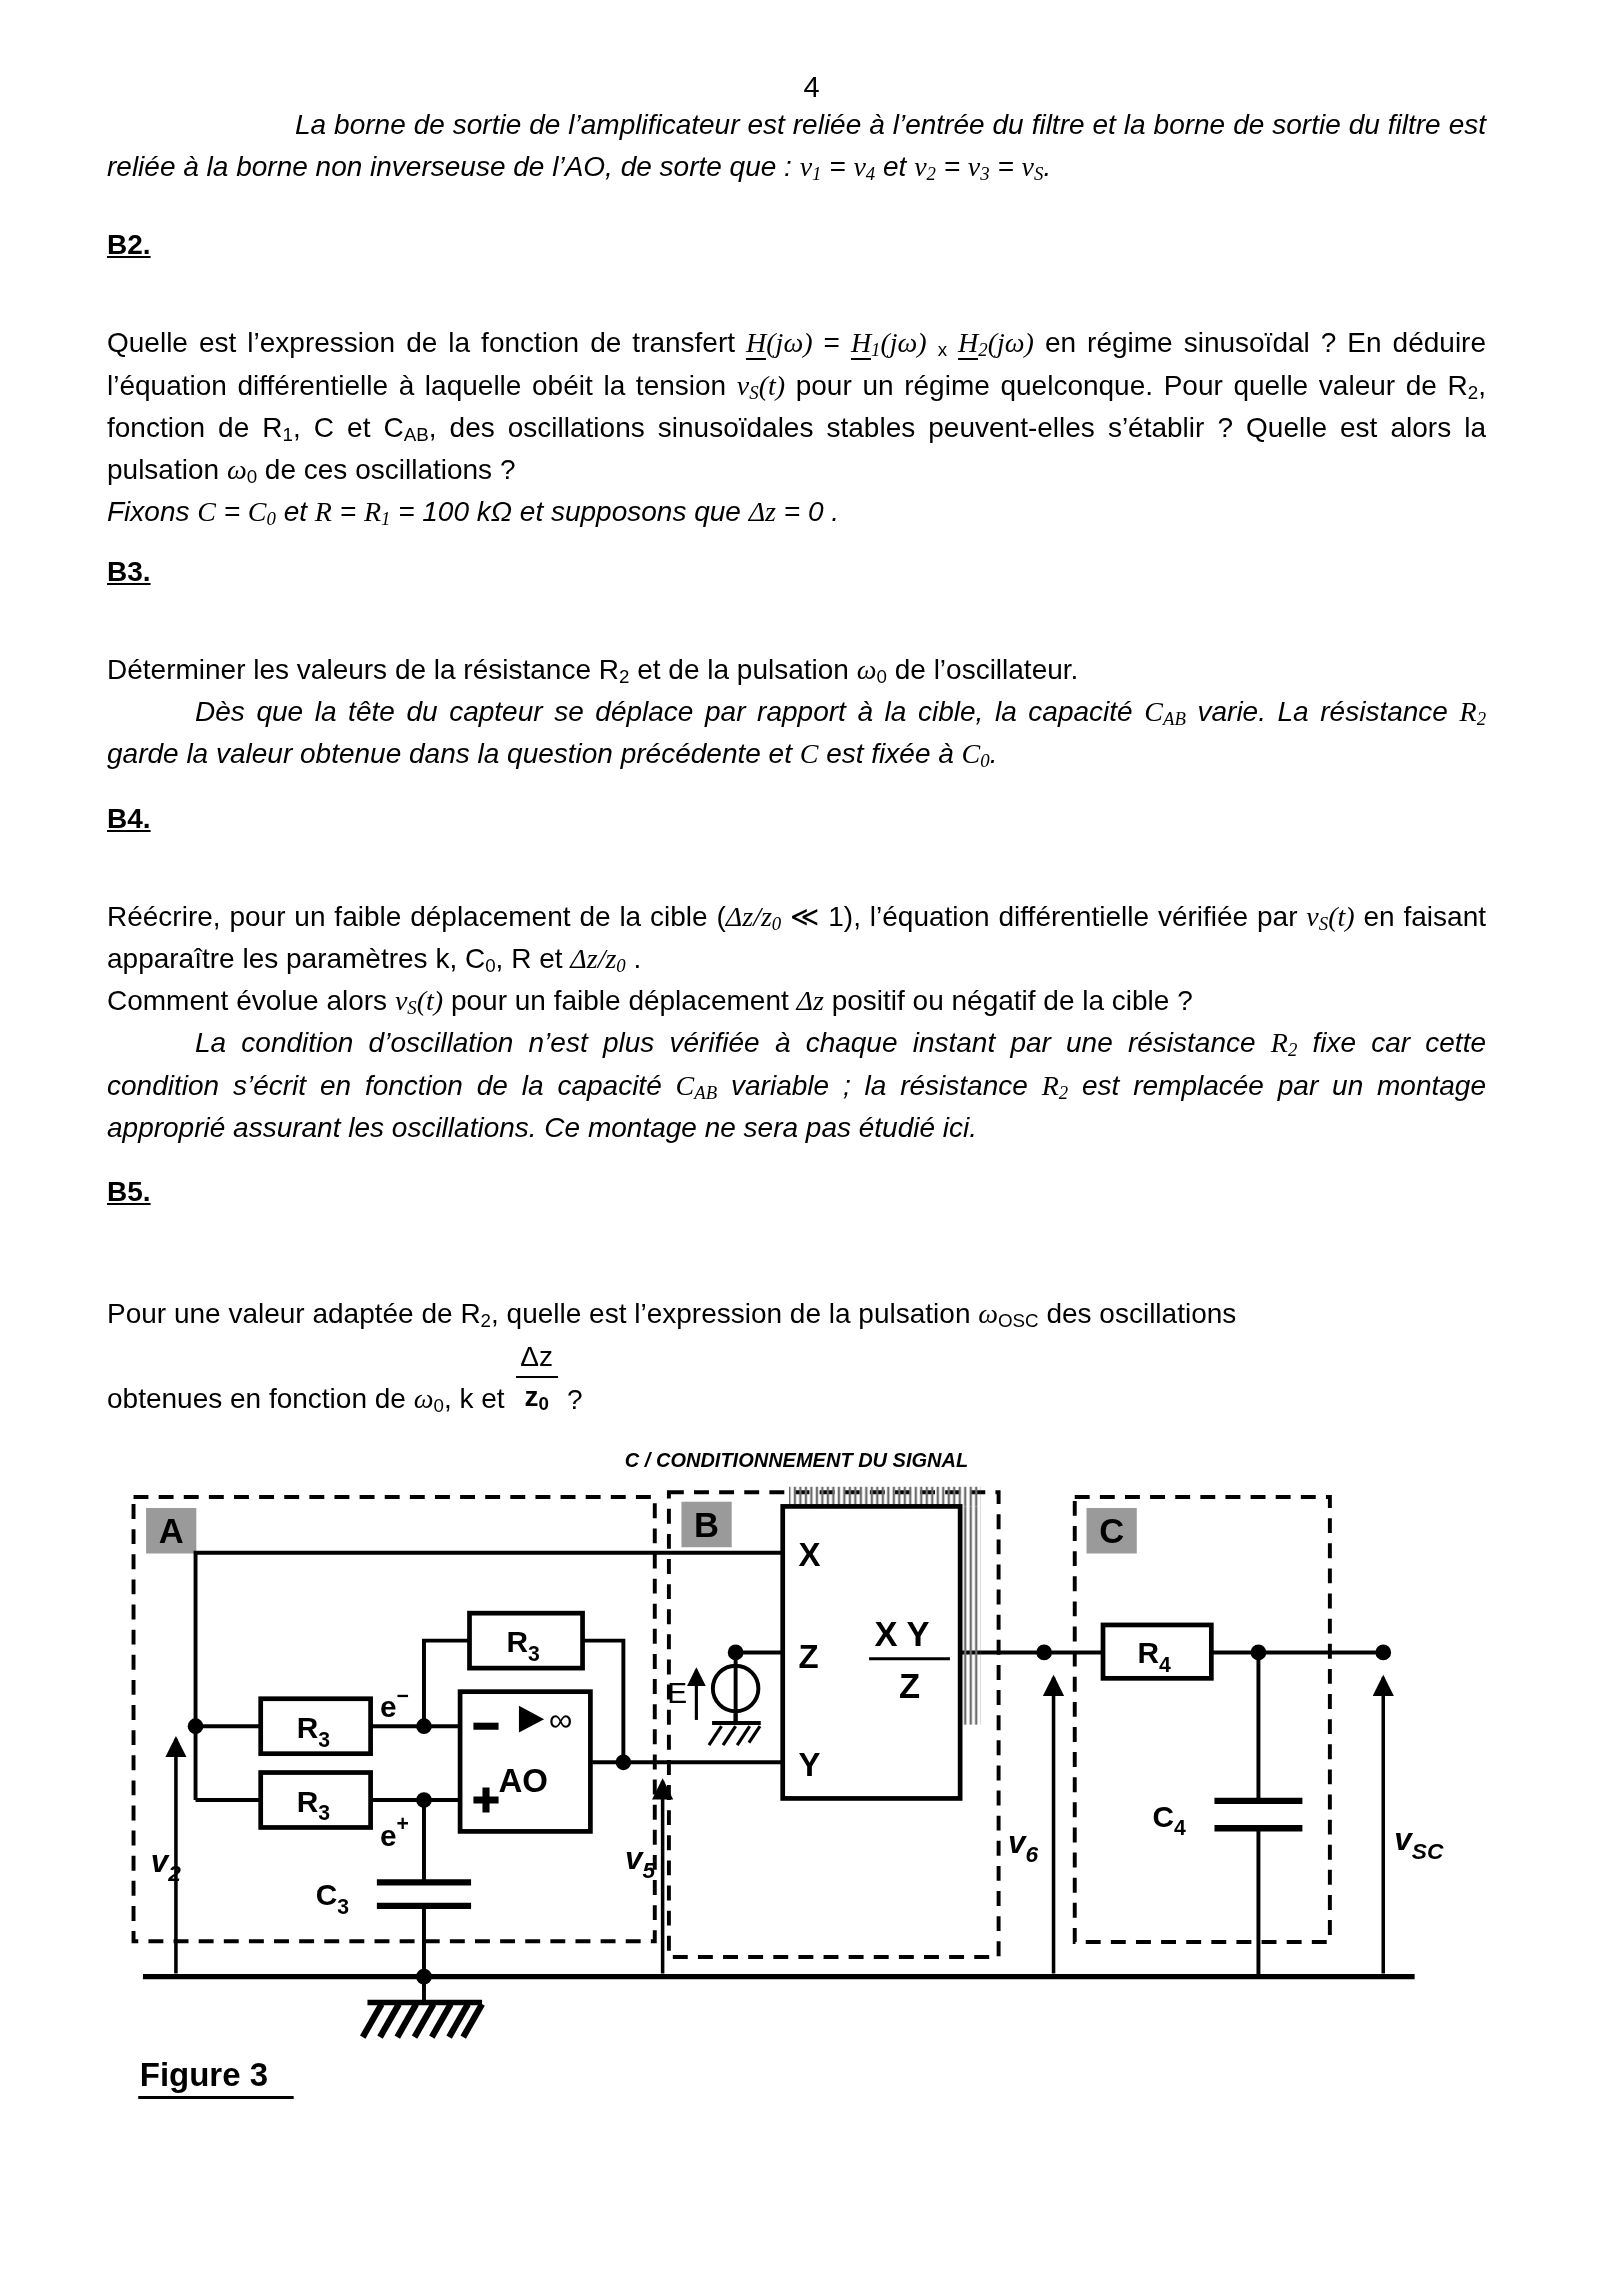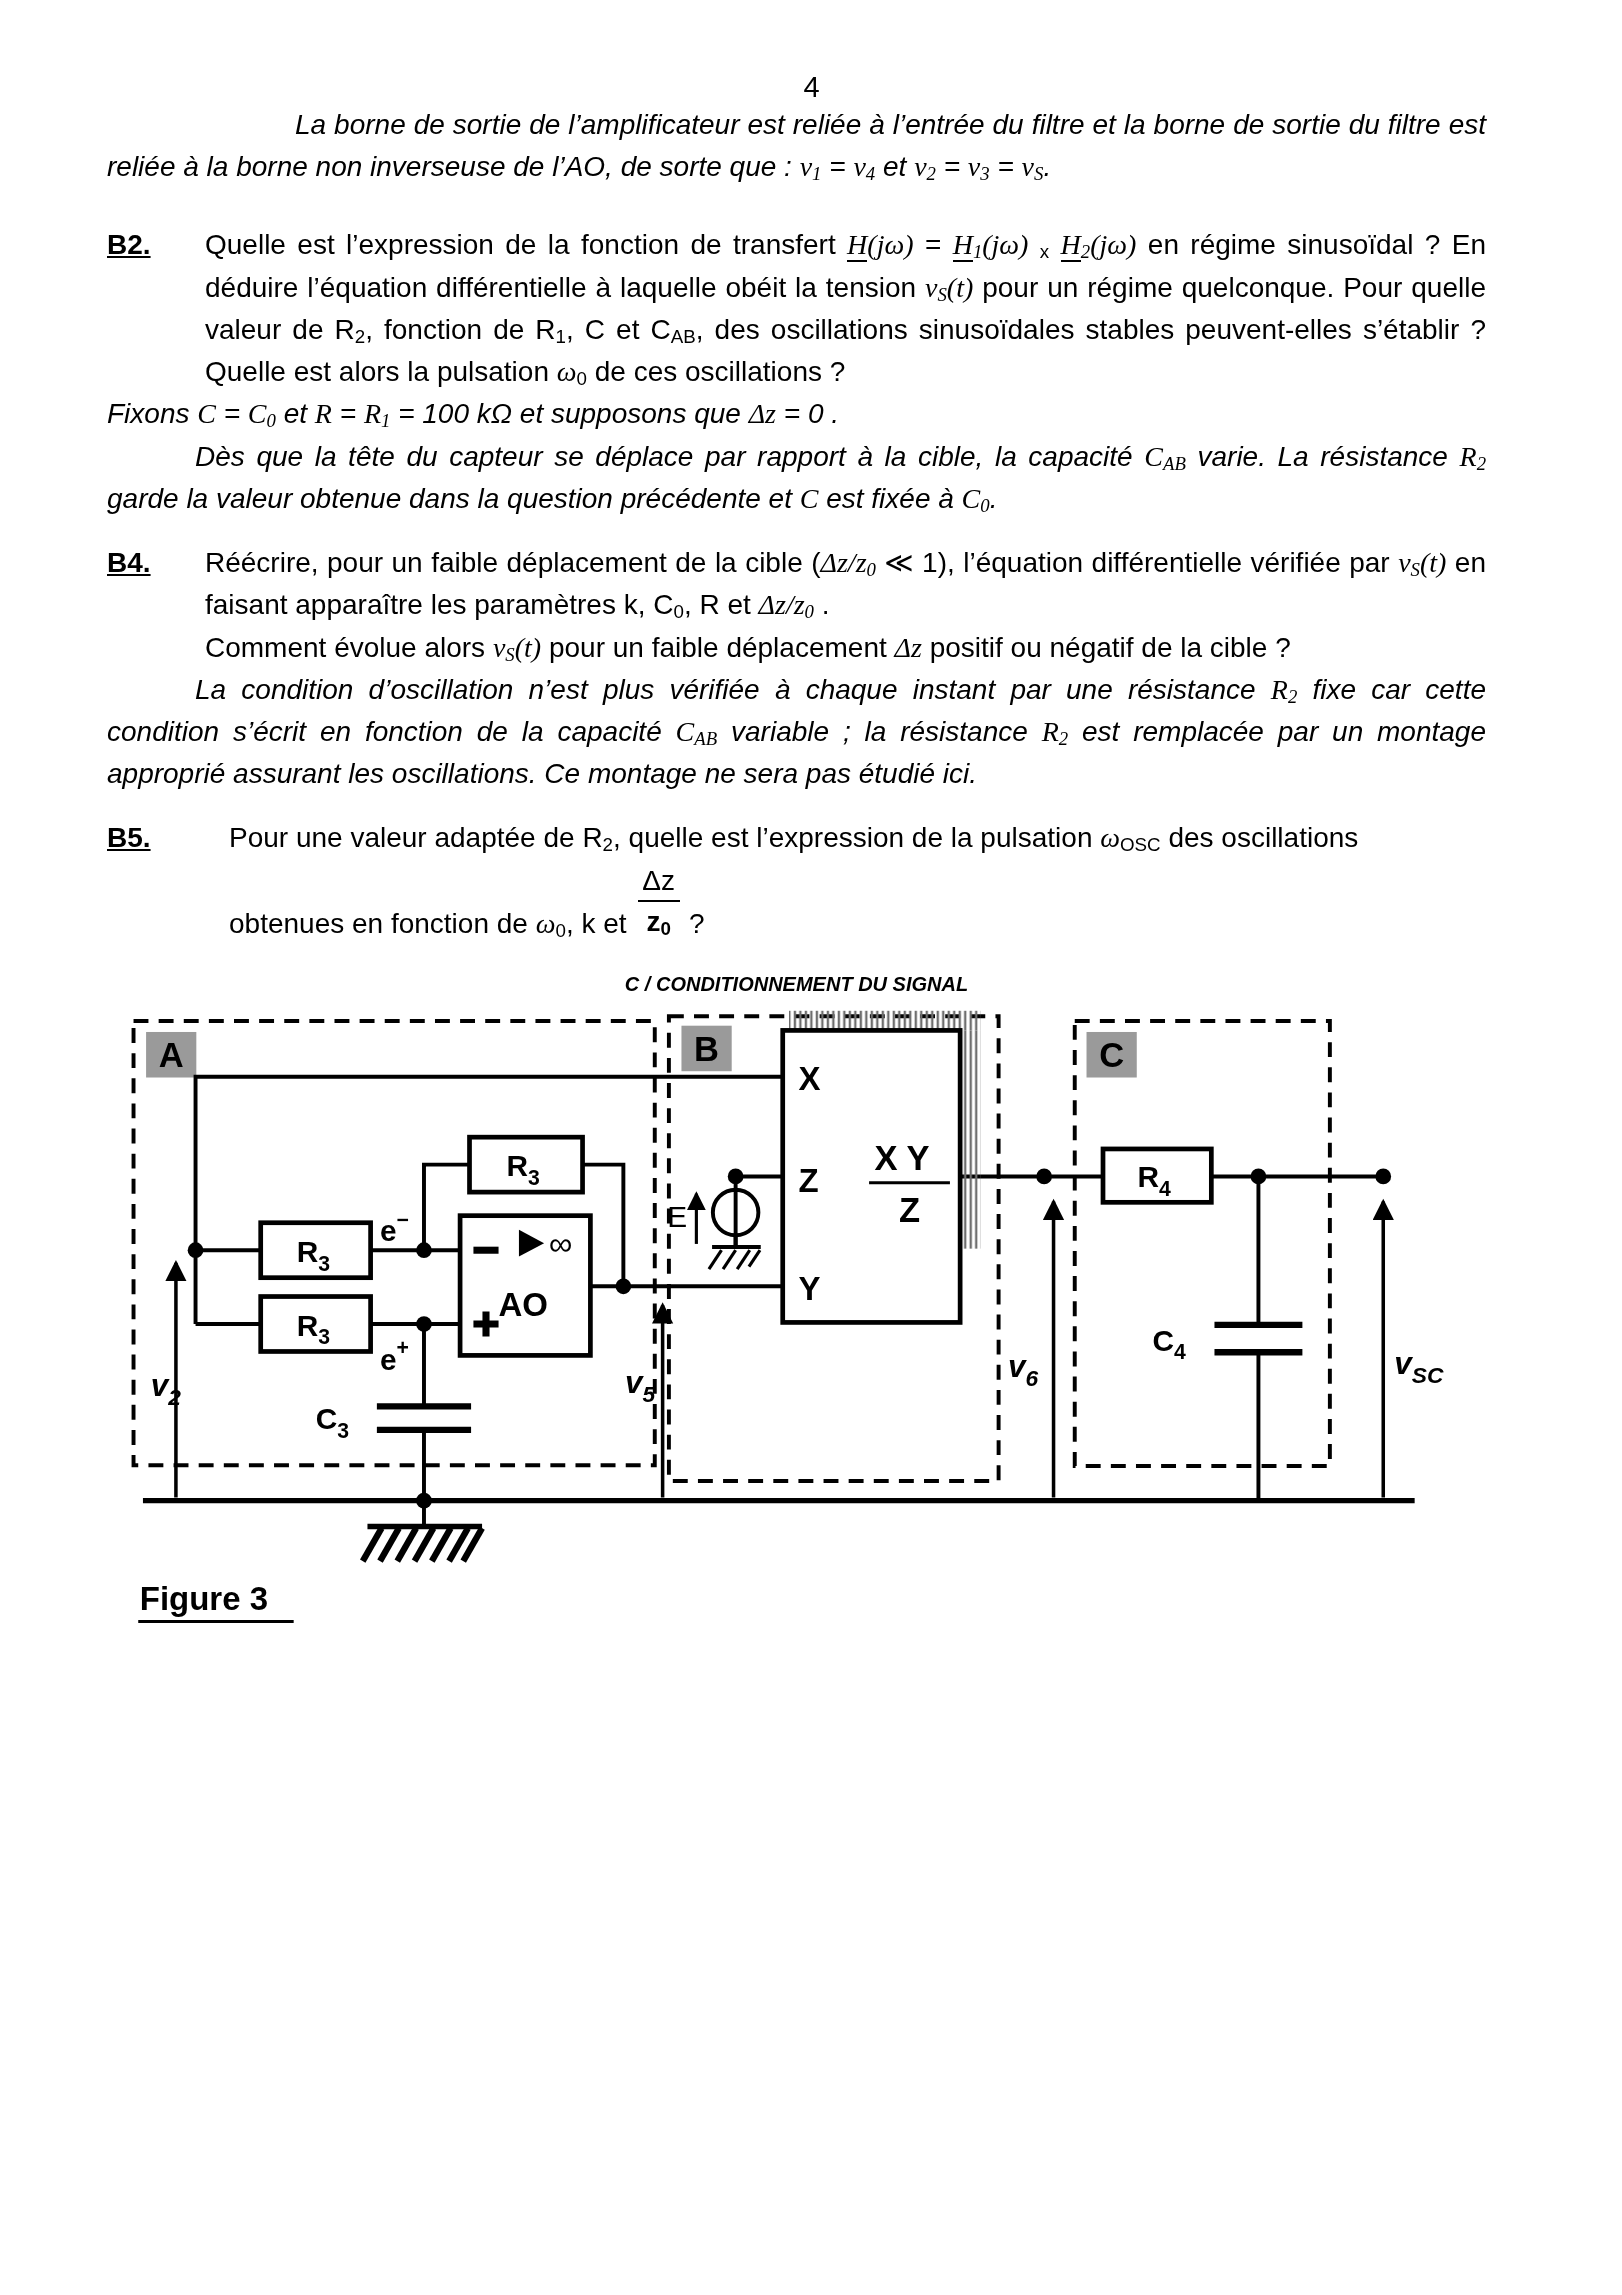--- a/index.html
+++ b/index.html
@@ -6,21 +6,21 @@
   body{
     width:1623px;height:2295px;background:#ffffff;color:#000;
     font-family:"Liberation Sans",sans-serif;position:relative;overflow:hidden;
   }
   .content{margin-left:107px;margin-right:137px;}
   .pagenum{padding-top:71px;text-align:center;font-size:29px;}
   p.body{font-size:28px;line-height:1.5;text-align:justify;margin:0;}
   .it{font-style:italic;}
   .ind-lg{text-indent:188px;}
   .ind{text-indent:88px;}
-  .qrow{display:flex;align-items:flex-start;}
+  .qrow{display:flex;align-items:flex-start;flex-direction:column;}
   .q-label{flex:0 0 98px;font-size:28px;font-weight:bold;text-decoration:underline;line-height:1.5;}
   .q-body{flex:1;}
   .ml-q{margin-left:98px;}
   .mt-p1{margin-top:28px;}
   .mt-b2{margin-top:36px;}
   .mt-fx{margin-top:25px;}
   .mt-b3{margin-top:17.3px;}
   .mt-des{margin-top:20.4px;}
   .mt-b4{margin-top:22px;}
   .mt-b4b{margin-top:7.9px;}
@@ -66,20 +66,24 @@
 
     <p class="body it ind-lg mt-p1">La borne de sortie de l’amplificateur est reliée à l’entrée du filtre et la borne de sortie du filtre est reliée à la borne non inverseuse de l’AO, de sorte que : <span class="r-m">v</span><span class="r-msub">1</span> = <span class="r-m">v</span><span class="r-msub">4</span> et <span class="r-m">v</span><span class="r-msub">2</span> = <span class="r-m">v</span><span class="r-msub">3</span> = <span class="r-m">v</span><span class="r-msub">S</span>.</p>
 
     <div class="qrow mt-b2">
       <div class="q-label">B2.</div>
       <p class="body q-body">Quelle est l’expression de la fonction de transfert <span class="r-mu">H</span><span class="r-m">(jω)</span> = <span class="r-mu">H</span><span class="r-msub">1</span><span class="r-m">(jω)</span> <span class="r-sub">x</span> <span class="r-mu">H</span><span class="r-msub">2</span><span class="r-m">(jω)</span> en régime sinusoïdal ? En déduire l’équation différentielle à laquelle obéit la tension <span class="r-m">v</span><span class="r-msub">S</span><span class="r-m">(t)</span> pour un régime quelconque. Pour quelle valeur de R<span class="r-sub">2</span>, fonction de R<span class="r-sub">1</span>, C et C<span class="r-sub">AB</span>, des oscillations sinusoïdales stables peuvent-elles s’établir ? Quelle est alors la pulsation <span class="r-m">ω</span><span class="r-sub">0</span> de ces oscillations ?</p>
     </div>
 
     <p class="body it ml-q mt-fx">Fixons <span class="r-m">C</span> = <span class="r-m">C</span><span class="r-msub">0</span> et <span class="r-m">R</span> = <span class="r-m">R</span><span class="r-msub">1</span> = 100 kΩ et supposons que <span class="r-m">Δz</span> = 0 .</p>
 
+    <div class="qrow mt-b3">
+      <div class="q-label">B3.</div>
+      <p class="body q-body">Déterminer les valeurs de la résistance R<span class="r-sub">2</span> et de la pulsation <span class="r-m">ω</span><span class="r-sub">0</span> de l’oscillateur.</p>
+    </div>
 
     <p class="body it ind mt-des">Dès que la tête du capteur se déplace par rapport à la cible, la capacité <span class="r-m">C</span><span class="r-msub">AB</span> varie. La résistance <span class="r-m">R</span><span class="r-msub">2</span> garde la valeur obtenue dans la question précédente et <span class="r-m">C</span> est fixée à <span class="r-m">C</span><span class="r-msub">0</span>.</p>
 
     <div class="qrow mt-b4">
       <div class="q-label">B4.</div>
       <div class="q-body">
         <p class="body">Réécrire, pour un faible déplacement de la cible (<span class="r-m">Δz/z</span><span class="r-msub">0</span> ≪ 1), l’équation différentielle vérifiée par <span class="r-m">v</span><span class="r-msub">S</span><span class="r-m">(t)</span> en faisant apparaître les paramètres k, C<span class="r-sub">0</span>, R et <span class="r-m">Δz/z</span><span class="r-msub">0</span> .</p>
         <p class="body mt-b4b">Comment évolue alors <span class="r-m">v</span><span class="r-msub">S</span><span class="r-m">(t)</span> pour un faible déplacement <span class="r-m">Δz</span> positif ou négatif de la cible ?</p>
       </div>
     </div>

